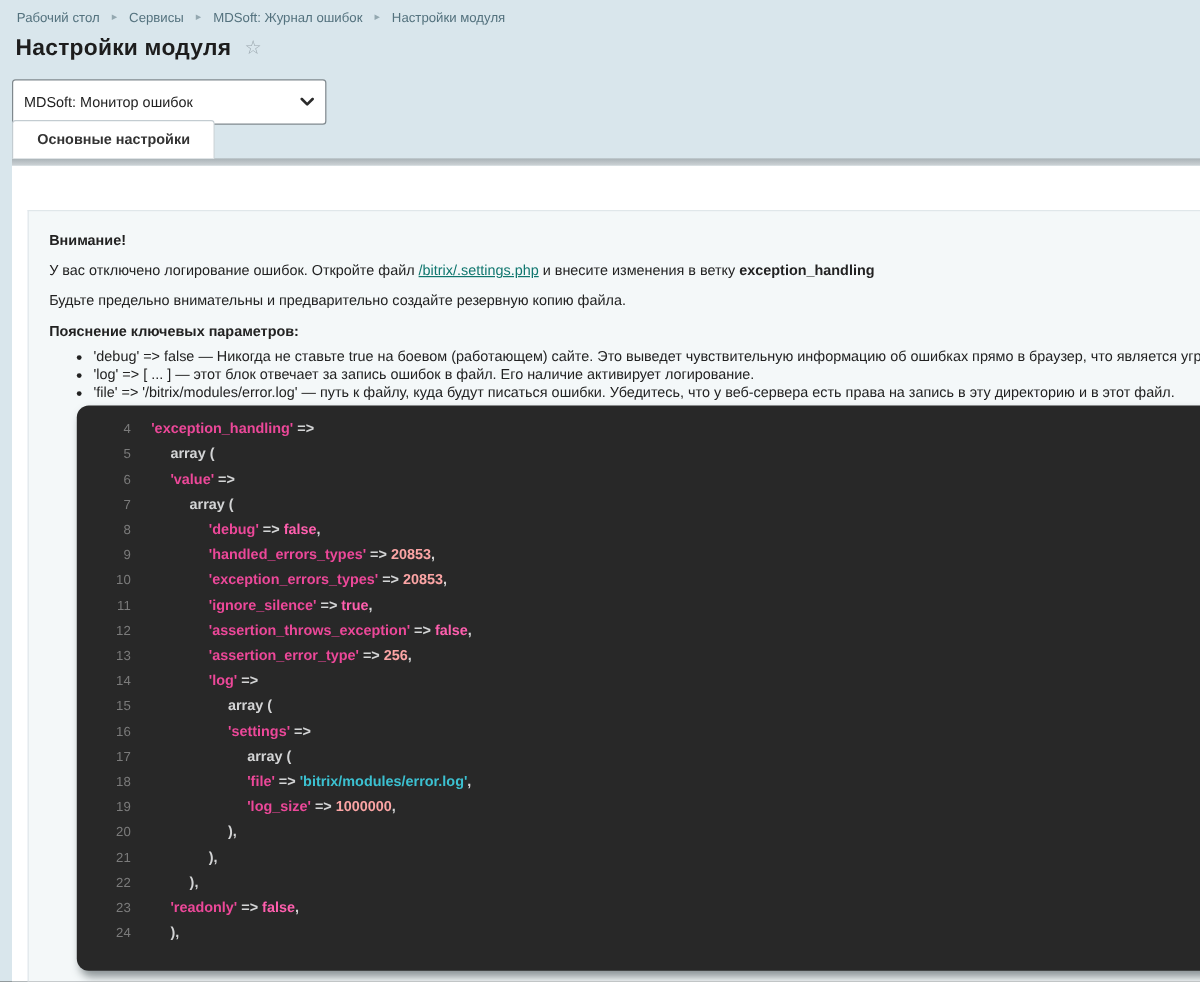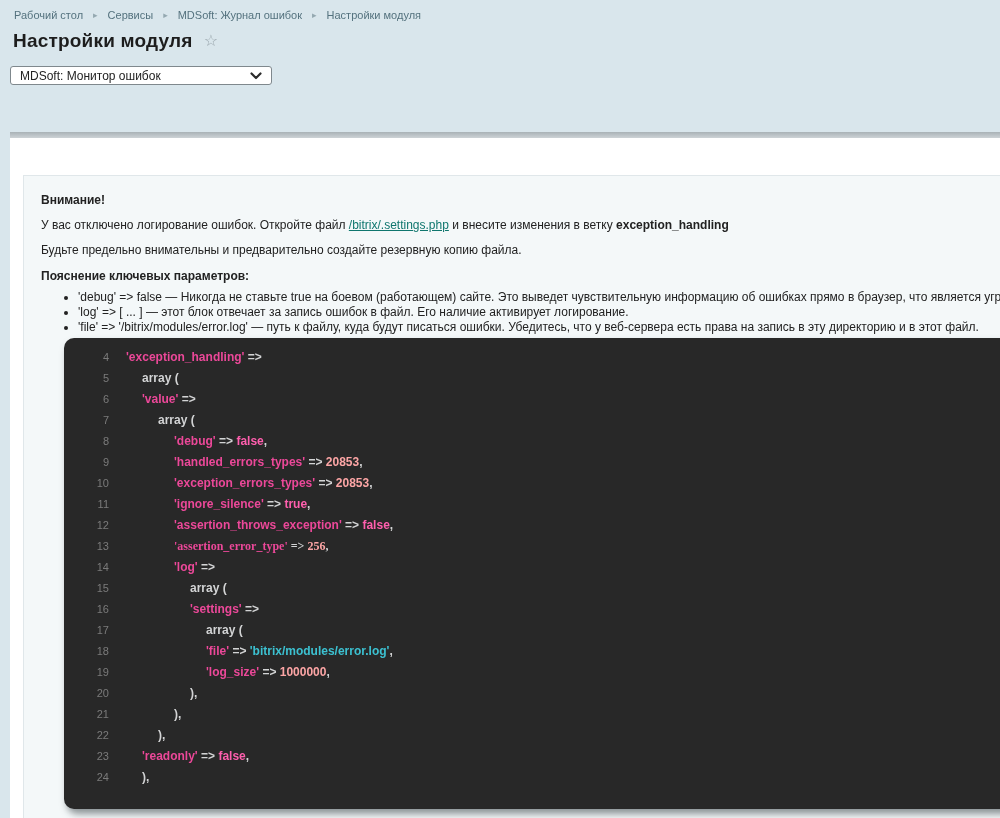--- a/index.html
+++ b/index.html
@@ -16,21 +16,21 @@
   .bc-item { cursor:pointer; }
   .bc-sep { color:#94a8b0; margin:0 10px; font-size:9px; vertical-align:1px; }
 
   
   .title-row { margin:9px 0 0 13px; display:flex; align-items:center; gap:11px; }
   .page-title { font-size:19px; font-weight:bold; color:#1d1d1d; letter-spacing:.2px; }
   .star { color:#9aa6ad; font-size:16px; cursor:pointer; line-height:1; }
 
   
   .module-select {
-    position:absolute; left:10px; top:66px; width:262px; height:19px;
+    position:absolute; left:10px; top:66px; width:262px; height:38px;
     background:#fff; border:1px solid #7f888d; border-radius:3px;
     display:flex; align-items:center; justify-content:space-between;
     padding:0 9px; font-size:12px; color:#222; cursor:pointer;
   }
   .chev { display:flex; align-items:center; }
 
   
   .tabbar { position:absolute; left:10px; top:100px; display:flex; gap:6px; align-items:flex-end; z-index:2; }
   .tab {
     height:32px; line-height:31px; padding:0 20px; font-size:12px; color:#333;
@@ -89,20 +89,21 @@
 <div class="module-select">
   <span>MDSoft: Монитор ошибок</span>
   <span class="chev">
     <svg width="12" height="8" viewBox="0 0 12 8">
         <polyline points="1.5,1.5 6,6 10.5,1.5" fill="none" stroke="#2b2b2b" stroke-width="2.2" stroke-linecap="round" stroke-linejoin="round"></polyline>
       </svg>
   </span>
 </div>
 
 <div class="tabbar">
+    <div class="tab active">Основные настройки</div>
   </div>
 <div class="tab-divider"></div>
 
 <div class="content">
   <div class="panel">
     <h4 class="notice-heading">Внимание!</h4>
     <p class="notice-intro"><span>У вас отключено логирование ошибок. Откройте файл </span><span class="file-link">/bitrix/.settings.php</span><span> и внесите изменения в ветку </span><span class="kw">exception_handling</span></p>
     <p class="red-warning">Будьте предельно внимательны и предварительно создайте резервную копию файла.</p>
     <p class="params-heading">Пояснение ключевых параметров:</p>
     <ul class="params-list">
@@ -113,21 +114,21 @@
     <div class="codeblock">
         <div class="code-row"><span class="ln">4</span><span class="ct" style="padding-left: 0px;"><span class="tk-key">'exception_handling'</span><span class="tk-punct"> =&gt;</span></span></div>
         <div class="code-row"><span class="ln">5</span><span class="ct" style="padding-left: 16px;"><span class="tk-punct">array (</span></span></div>
         <div class="code-row"><span class="ln">6</span><span class="ct" style="padding-left: 16px;"><span class="tk-key">'value'</span><span class="tk-punct"> =&gt;</span></span></div>
         <div class="code-row"><span class="ln">7</span><span class="ct" style="padding-left: 32px;"><span class="tk-punct">array (</span></span></div>
         <div class="code-row"><span class="ln">8</span><span class="ct" style="padding-left: 48px;"><span class="tk-key">'debug'</span><span class="tk-punct"> =&gt; </span><span class="tk-bool">false</span><span class="tk-punct">,</span></span></div>
         <div class="code-row"><span class="ln">9</span><span class="ct" style="padding-left: 48px;"><span class="tk-key">'handled_errors_types'</span><span class="tk-punct"> =&gt; </span><span class="tk-num">20853</span><span class="tk-punct">,</span></span></div>
         <div class="code-row"><span class="ln">10</span><span class="ct" style="padding-left: 48px;"><span class="tk-key">'exception_errors_types'</span><span class="tk-punct"> =&gt; </span><span class="tk-num">20853</span><span class="tk-punct">,</span></span></div>
         <div class="code-row"><span class="ln">11</span><span class="ct" style="padding-left: 48px;"><span class="tk-key">'ignore_silence'</span><span class="tk-punct"> =&gt; </span><span class="tk-bool">true</span><span class="tk-punct">,</span></span></div>
         <div class="code-row"><span class="ln">12</span><span class="ct" style="padding-left: 48px;"><span class="tk-key">'assertion_throws_exception'</span><span class="tk-punct"> =&gt; </span><span class="tk-bool">false</span><span class="tk-punct">,</span></span></div>
-        <div class="code-row"><span class="ln">13</span><span class="ct" style="padding-left: 48px; font-family: Liberation Serif, serif;"><span class="tk-key">'assertion_error_type'</span><span class="tk-punct"> =&gt; </span><span class="tk-num">256</span><span class="tk-punct">,</span></span></div>
+        <div class="code-row"><span class="ln">13</span><span class="ct" style="padding-left: 48px;"><span class="tk-key">'assertion_error_type'</span><span class="tk-punct"> =&gt; </span><span class="tk-num">256</span><span class="tk-punct">,</span></span></div>
         <div class="code-row"><span class="ln">14</span><span class="ct" style="padding-left: 48px;"><span class="tk-key">'log'</span><span class="tk-punct"> =&gt;</span></span></div>
         <div class="code-row"><span class="ln">15</span><span class="ct" style="padding-left: 64px;"><span class="tk-punct">array (</span></span></div>
         <div class="code-row"><span class="ln">16</span><span class="ct" style="padding-left: 64px;"><span class="tk-key">'settings'</span><span class="tk-punct"> =&gt;</span></span></div>
         <div class="code-row"><span class="ln">17</span><span class="ct" style="padding-left: 80px;"><span class="tk-punct">array (</span></span></div>
         <div class="code-row"><span class="ln">18</span><span class="ct" style="padding-left: 80px;"><span class="tk-key">'file'</span><span class="tk-punct"> =&gt; </span><span class="tk-str">'bitrix/modules/error.log'</span><span class="tk-punct">,</span></span></div>
         <div class="code-row"><span class="ln">19</span><span class="ct" style="padding-left: 80px;"><span class="tk-key">'log_size'</span><span class="tk-punct"> =&gt; </span><span class="tk-num">1000000</span><span class="tk-punct">,</span></span></div>
         <div class="code-row"><span class="ln">20</span><span class="ct" style="padding-left: 64px;"><span class="tk-punct">),</span></span></div>
         <div class="code-row"><span class="ln">21</span><span class="ct" style="padding-left: 48px;"><span class="tk-punct">),</span></span></div>
         <div class="code-row"><span class="ln">22</span><span class="ct" style="padding-left: 32px;"><span class="tk-punct">),</span></span></div>
         <div class="code-row"><span class="ln">23</span><span class="ct" style="padding-left: 16px;"><span class="tk-key">'readonly'</span><span class="tk-punct"> =&gt; </span><span class="tk-bool">false</span><span class="tk-punct">,</span></span></div>

